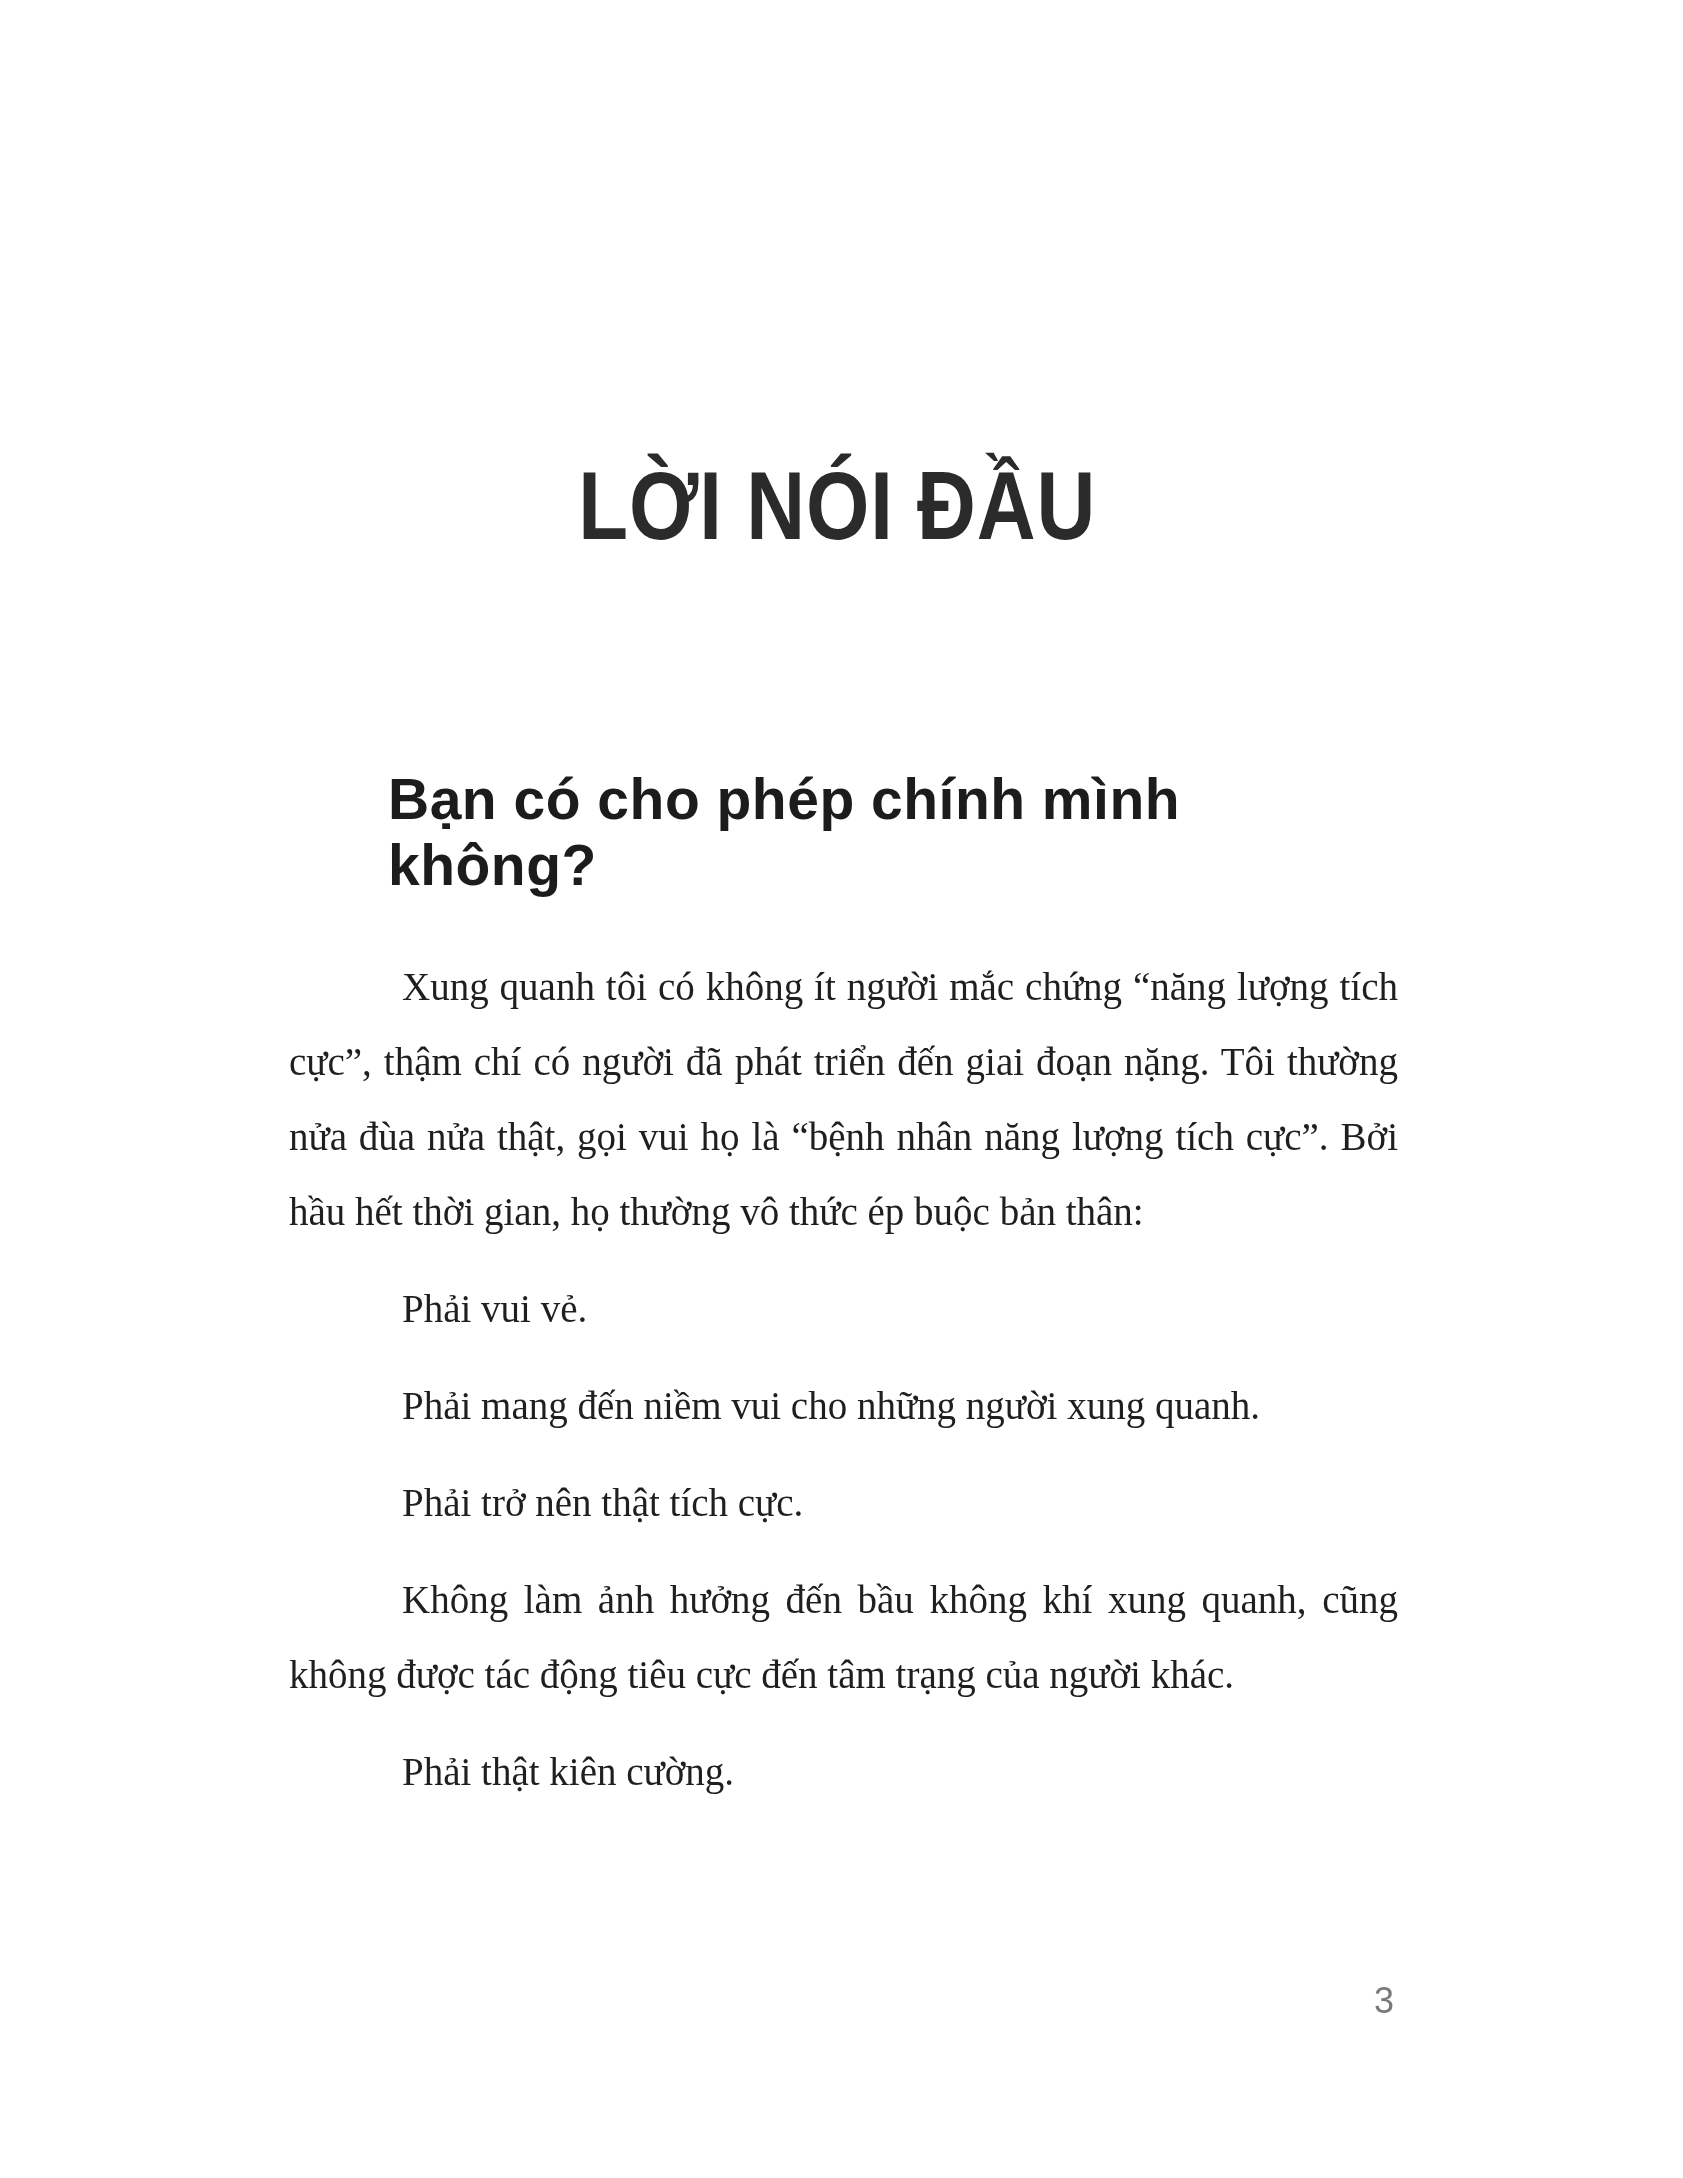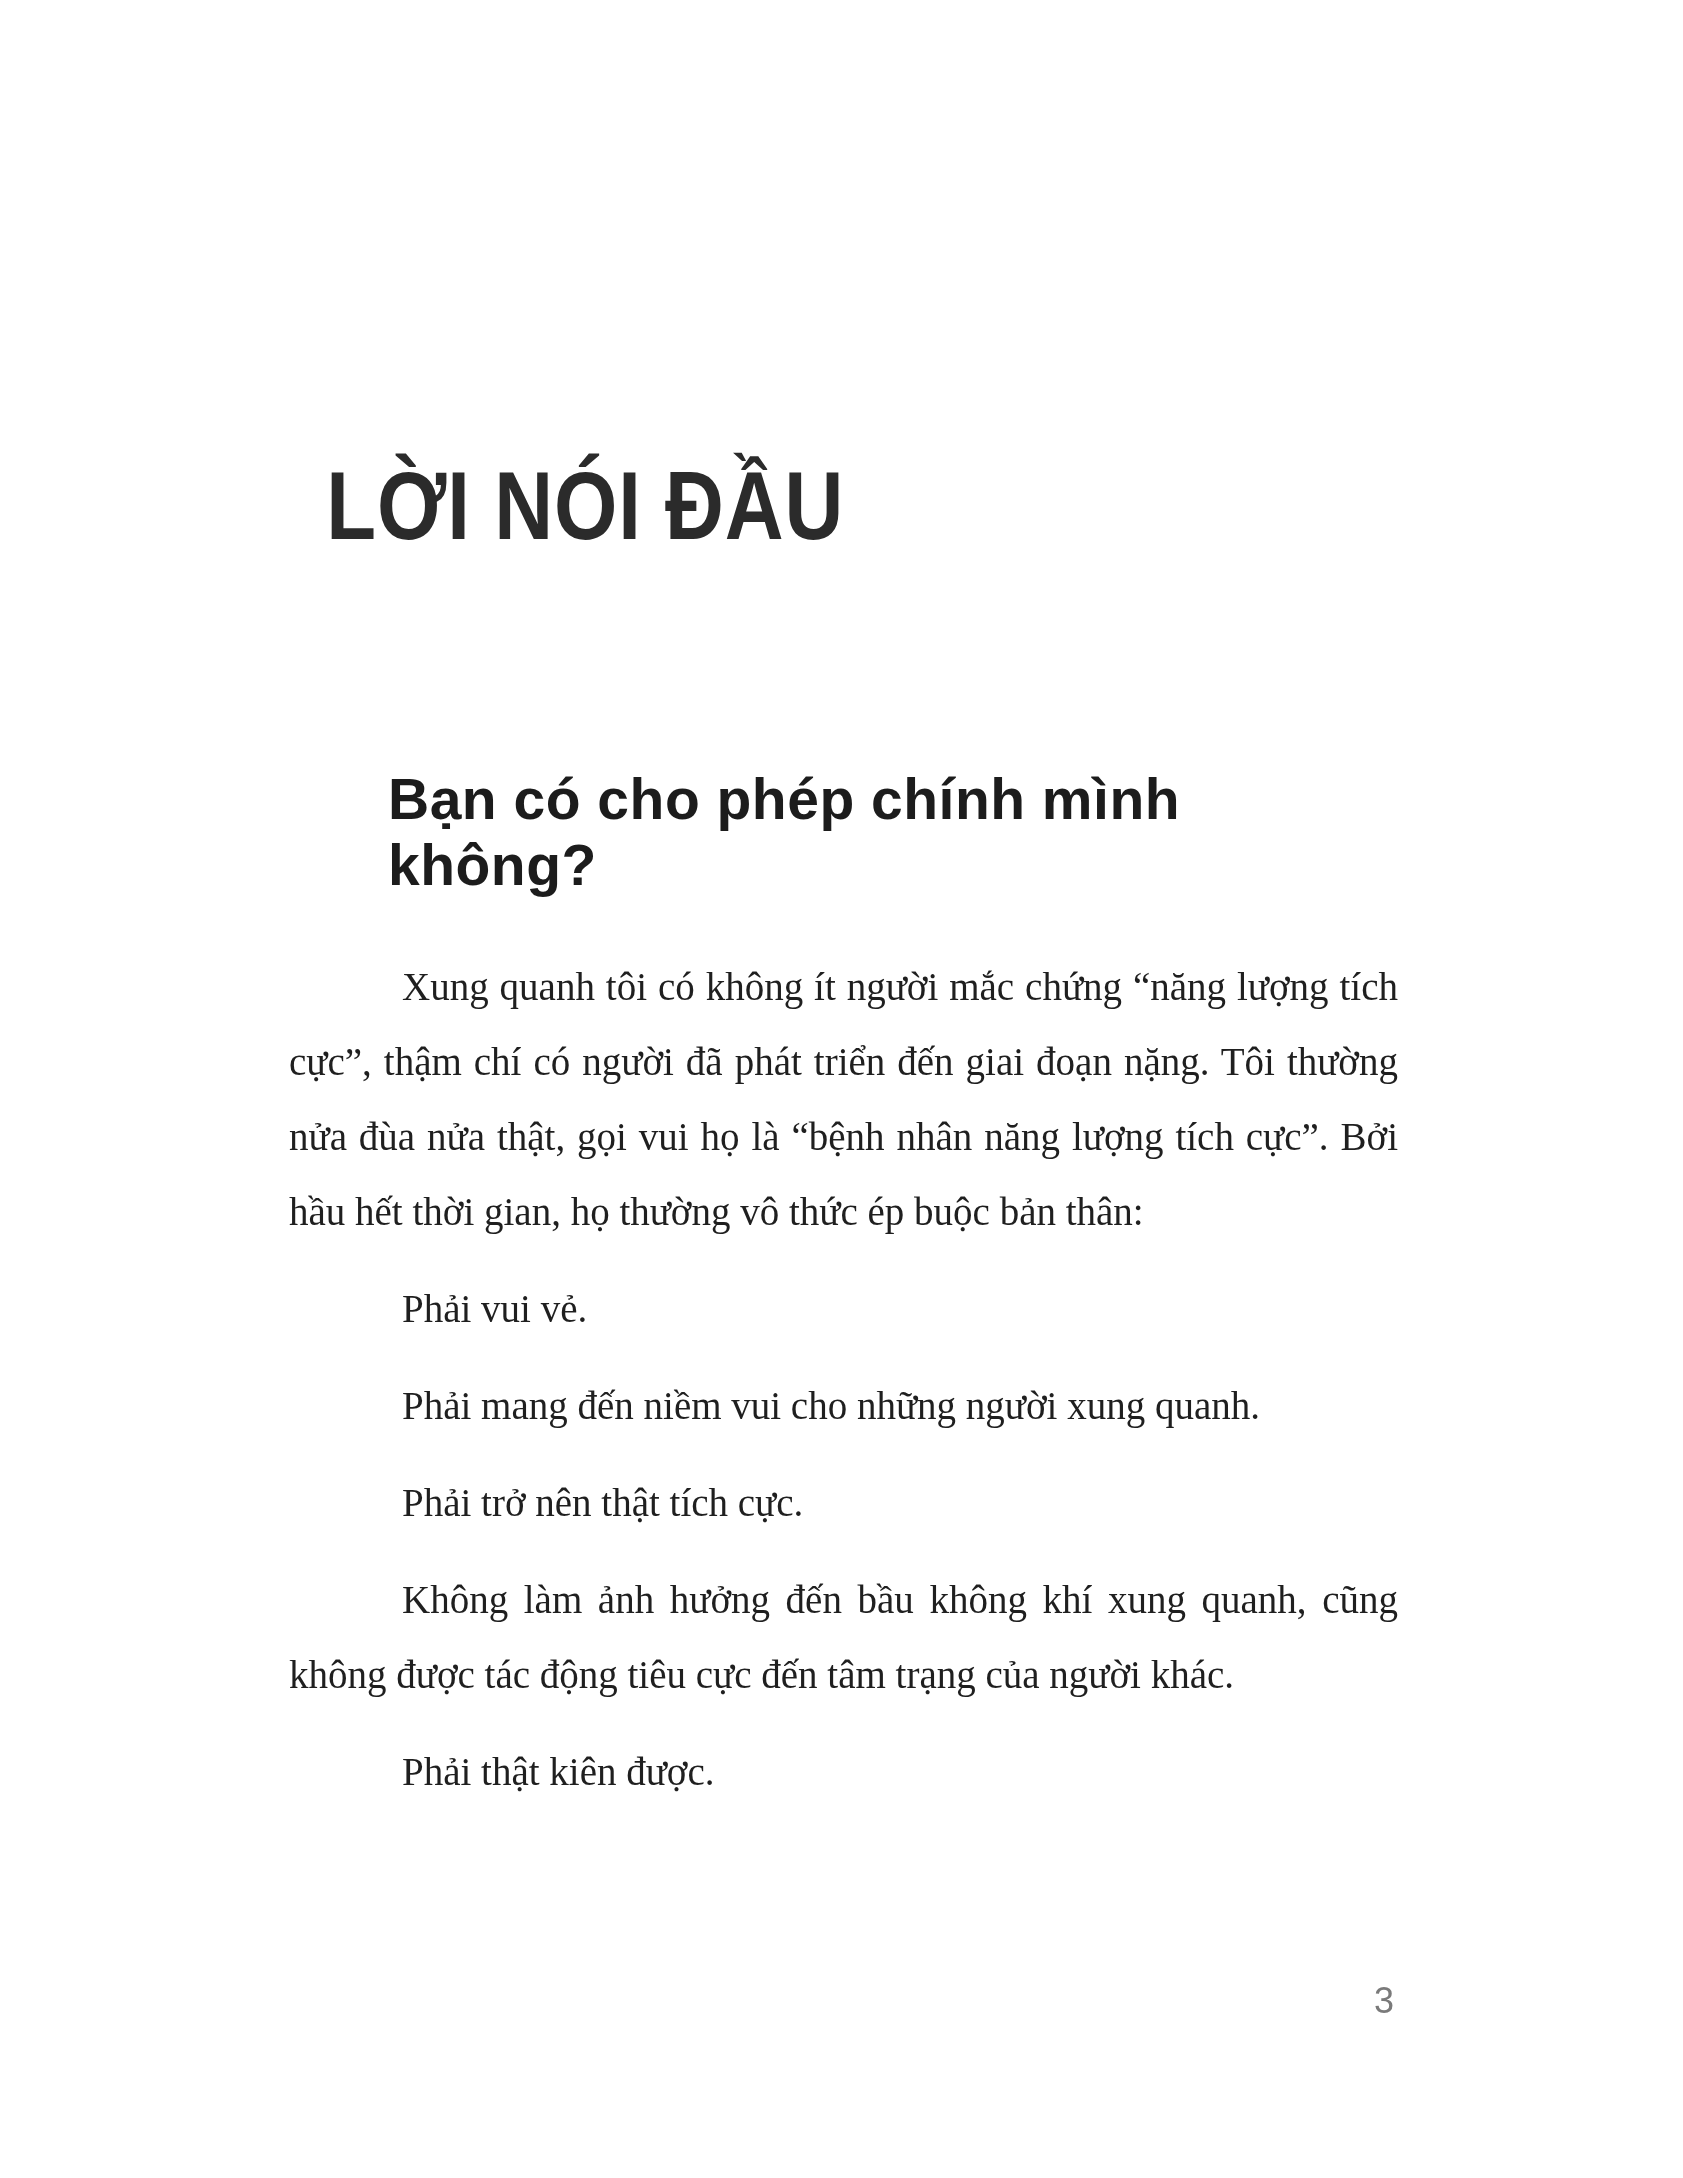--- a/index.html
+++ b/index.html
@@ -11,20 +11,21 @@
     position: relative;
     width: 1683px;
     height: 2178px;
     background: #ffffff;
     overflow: hidden;
     box-sizing: border-box;
     padding: 0 285px 0 277px;
   }
   .chapter-title {
     margin-top: 453px;
+    text-align: center;
     font-family: "Liberation Sans", sans-serif;
     font-weight: 700;
     font-size: 97px;
     line-height: 1.1;
     color: #2b2b2b;
     letter-spacing: 1px;
     white-space: nowrap;
   }
   .chapter-title .condense {
     display: inline-block;
@@ -71,19 +72,19 @@
   </h1>
 
   <h2 class="section-subtitle">Bạn có cho phép chính mình không?</h2>
 
   <div class="body-text">
     <p>Xung quanh tôi có không ít người mắc chứng “năng lượng tích cực”, thậm chí có người đã phát triển đến giai đoạn nặng. Tôi thường nửa đùa nửa thật, gọi vui họ là “bệnh nhân năng lượng tích cực”. Bởi hầu hết thời gian, họ thường vô thức ép buộc bản thân:</p>
     <p>Phải vui vẻ.</p>
     <p>Phải mang đến niềm vui cho những người xung quanh.</p>
     <p>Phải trở nên thật tích cực.</p>
     <p>Không làm ảnh hưởng đến bầu không khí xung quanh, cũng không được tác động tiêu cực đến tâm trạng của người khác.</p>
-    <p>Phải thật kiên được.</p>
+    <p>Phải thật kiên cường.</p>
   </div>
 
   <div class="page-number">3</div>
 
 </div>
 
 
 </body></html>

